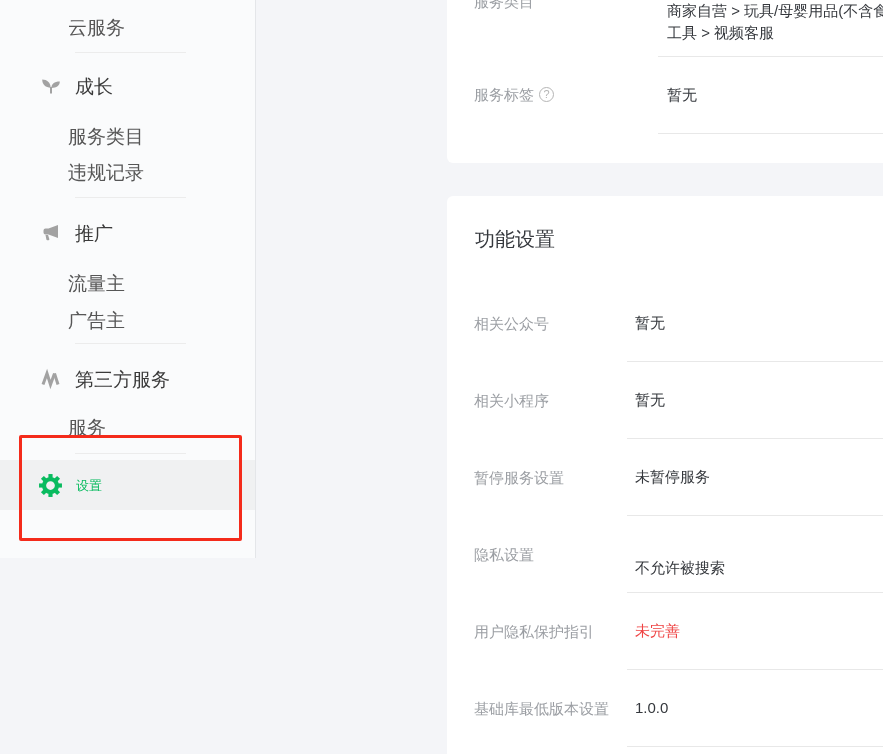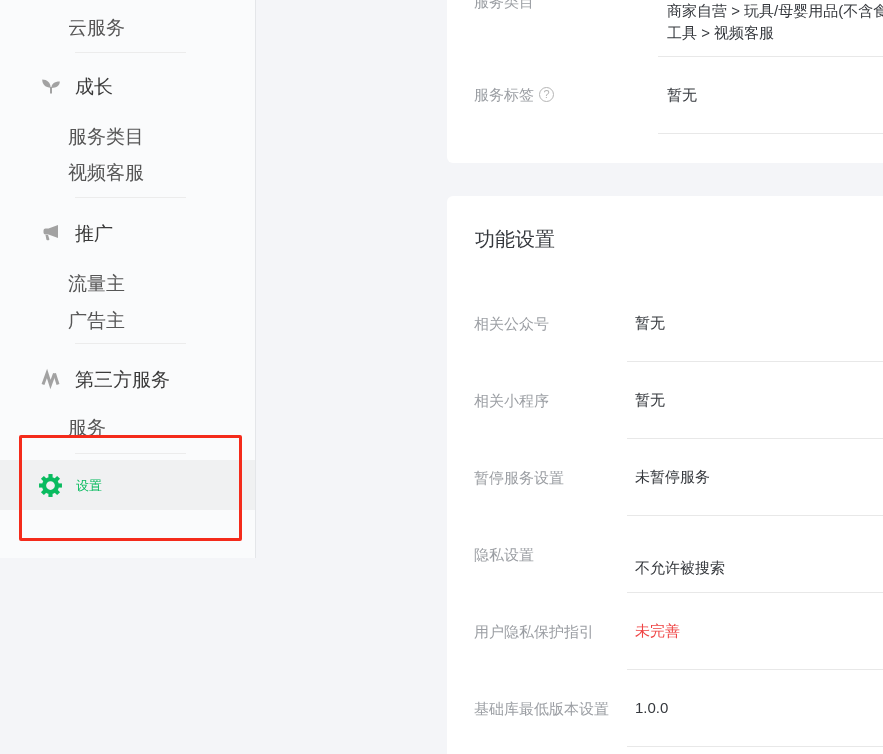--- a/index.html
+++ b/index.html
@@ -118,21 +118,21 @@
         <svg width="22" height="22" viewBox="0 0 22 22">
           <path fill="#a2a2a2" d="M10.6 12.6 C10.6 7.8 7 4.6 2.2 4.6 C2.2 9.6 5.8 12.8 10.6 12.8 Z"></path>
           <path fill="#a2a2a2" d="M11.4 12.8 C11.4 9.2 14.2 6.6 19.8 6.6 C19.8 10.8 16.6 13 11.4 13 Z"></path>
           <path fill="#a2a2a2" d="M10 12 h2 v6.6 h-2 Z"></path>
         </svg>
       </span>
       <span class="sec-label">成长</span>
     </div>
 
     <div class="side-sub" style="top:128px">服务类目</div>
-    <div class="side-sub" style="top:164px">视频客服</div>
+    <div class="side-sub" style="top:164px">违规记录</div>
 
     <div class="side-divider" style="top:197px"></div>
 
     <div class="side-section" style="top:221px">
       <span class="sec-icon">
         <svg width="22" height="22" viewBox="0 0 22 22">
           <path fill="#a2a2a2" d="M18 3 v13 l-9.5-3.6 h-3 a2 2 0 0 1-2-2 v-2 a2 2 0 0 1 2-2 h3 Z"></path>
           <path fill="#a2a2a2" d="M5.5 13 h2.6 l1.2 4 a1 1 0 0 1-1 1.2 h-0.9 a1 1 0 0 1-1-0.8 Z"></path>
         </svg>
       </span>

